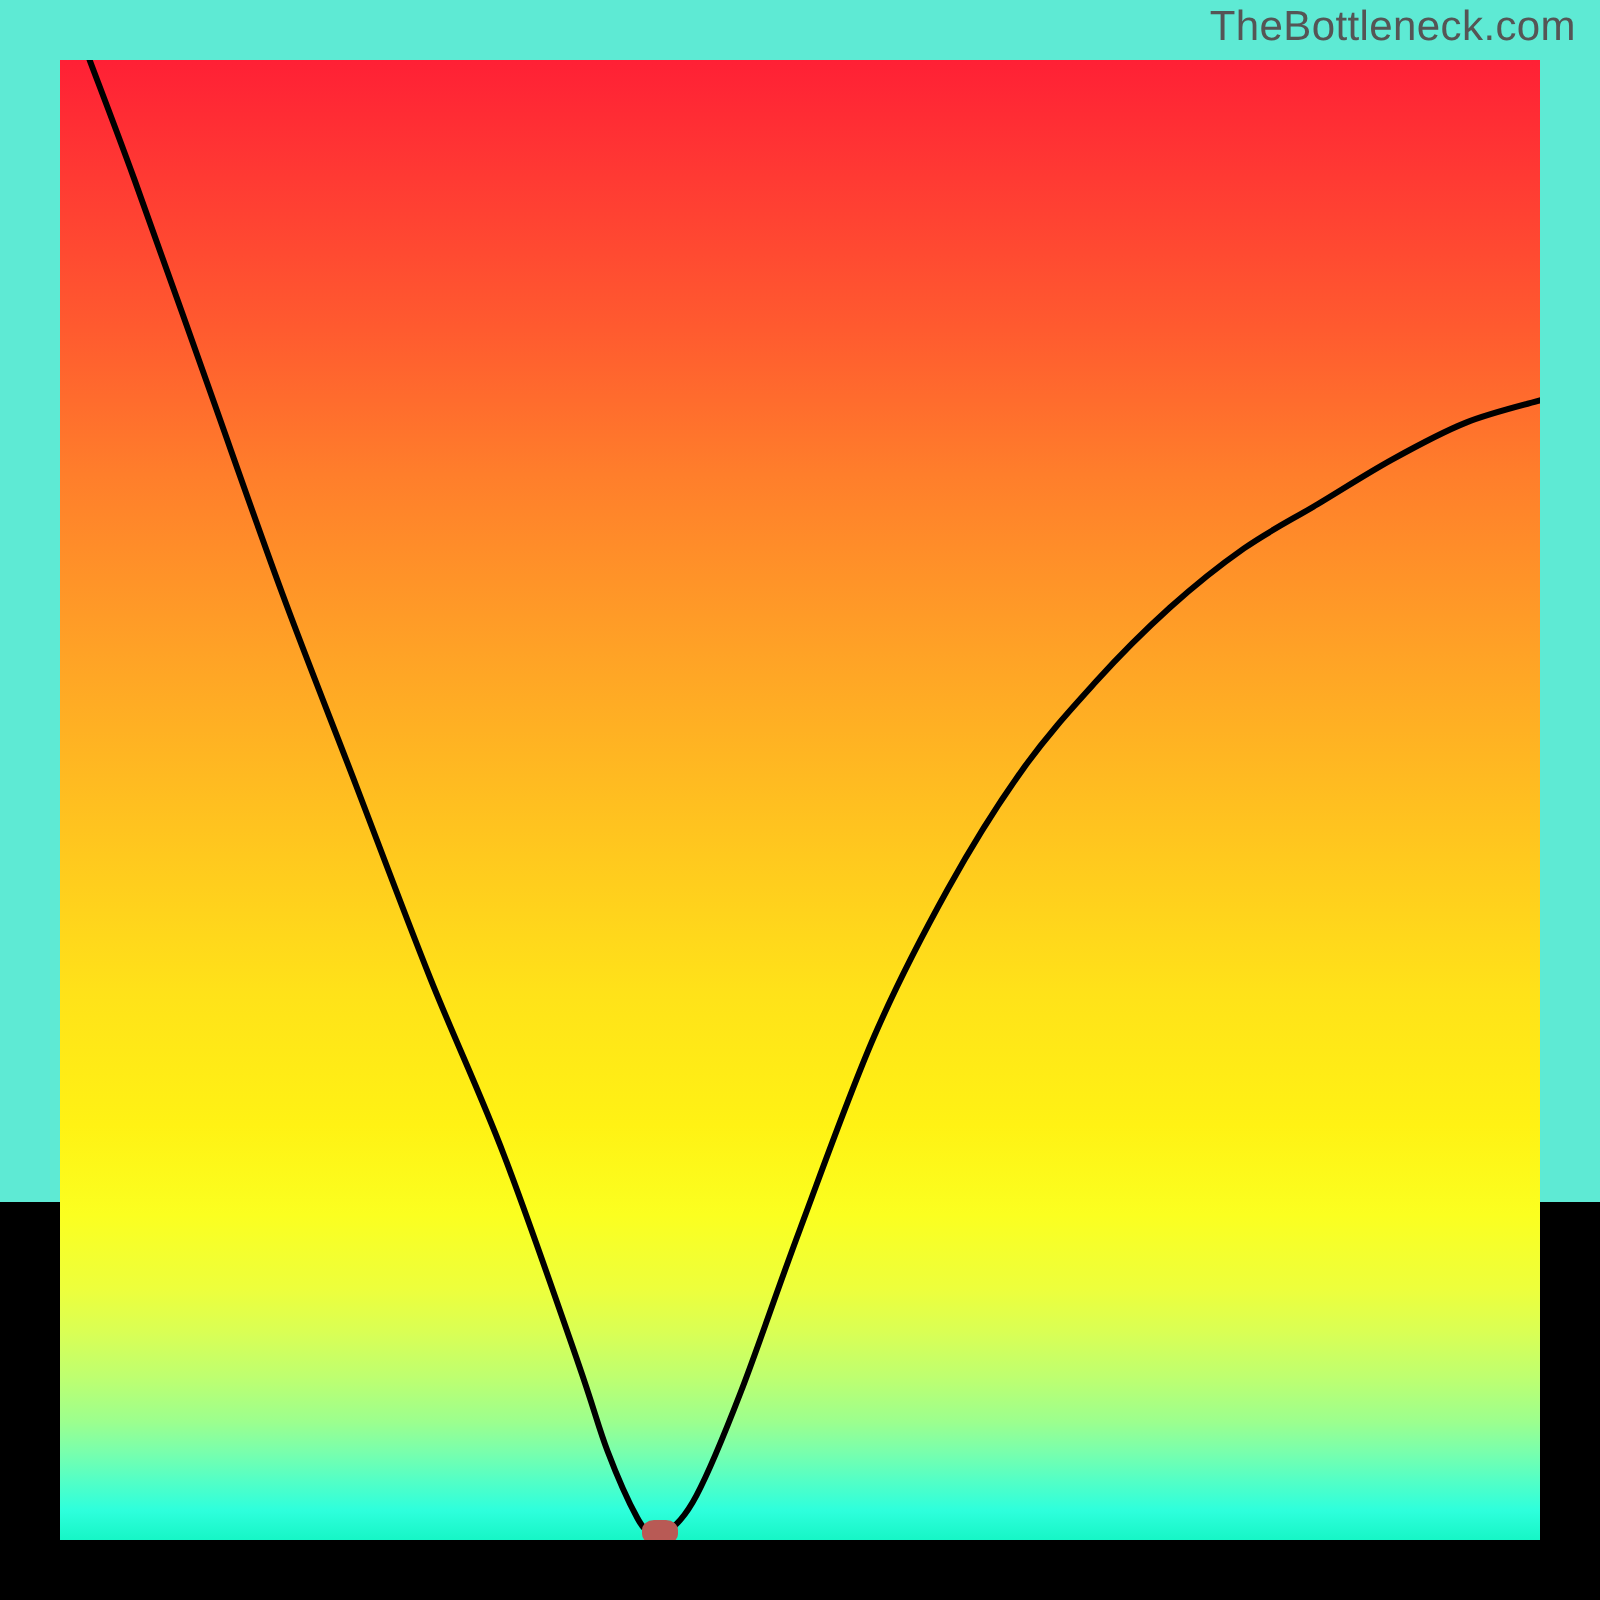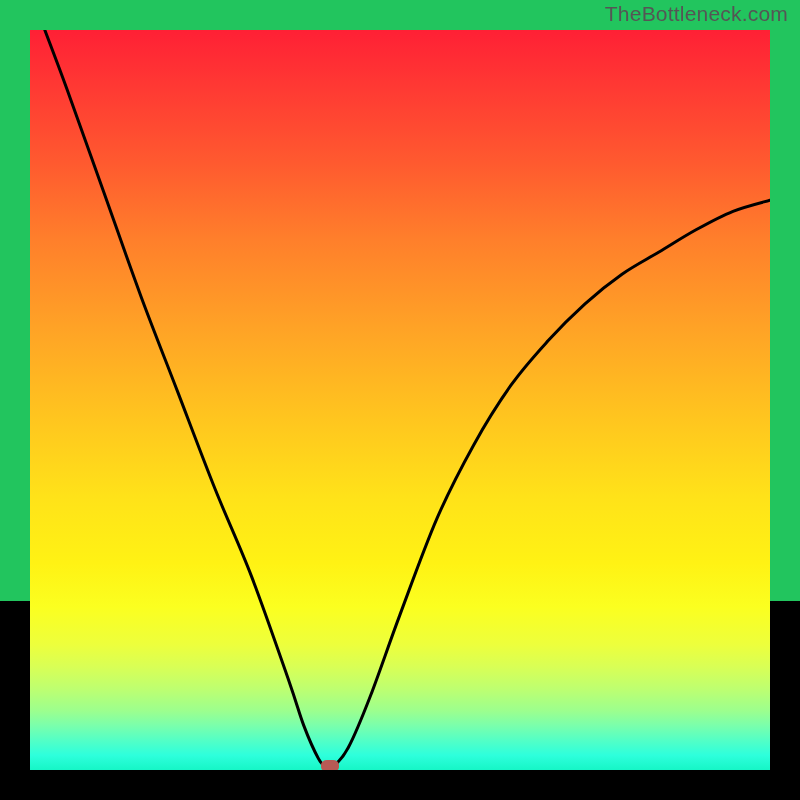--- a/index.html
+++ b/index.html
@@ -8,21 +8,21 @@
     width: 800px;
     height: 800px;
     background: #000;
     font-family: Arial, Helvetica, sans-serif;
     overflow: hidden;
   }
   .frame {
     position: relative;
     width: 800px;
     height: 601px;
-    background: #22c55e;
+    background: #5eead4;
   }
   .watermark {
     position: absolute;
     top: 2px;
     right: 12px;
     color: #555;
     font-size: 21px;
     font-weight: 500;
     letter-spacing: 0.2px;
     z-index: 3;

